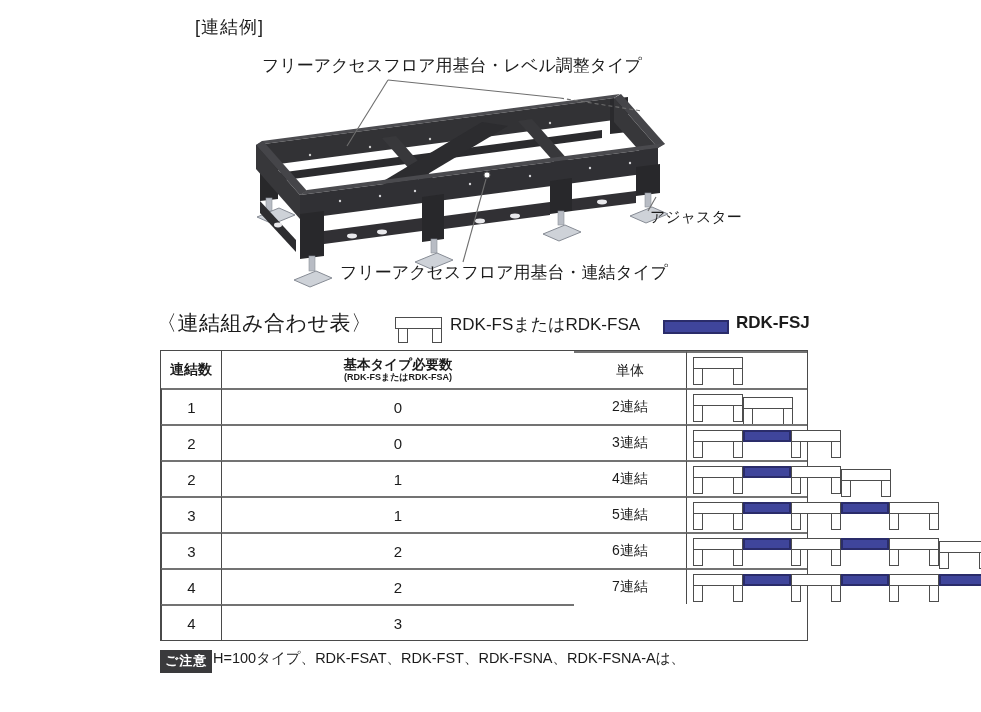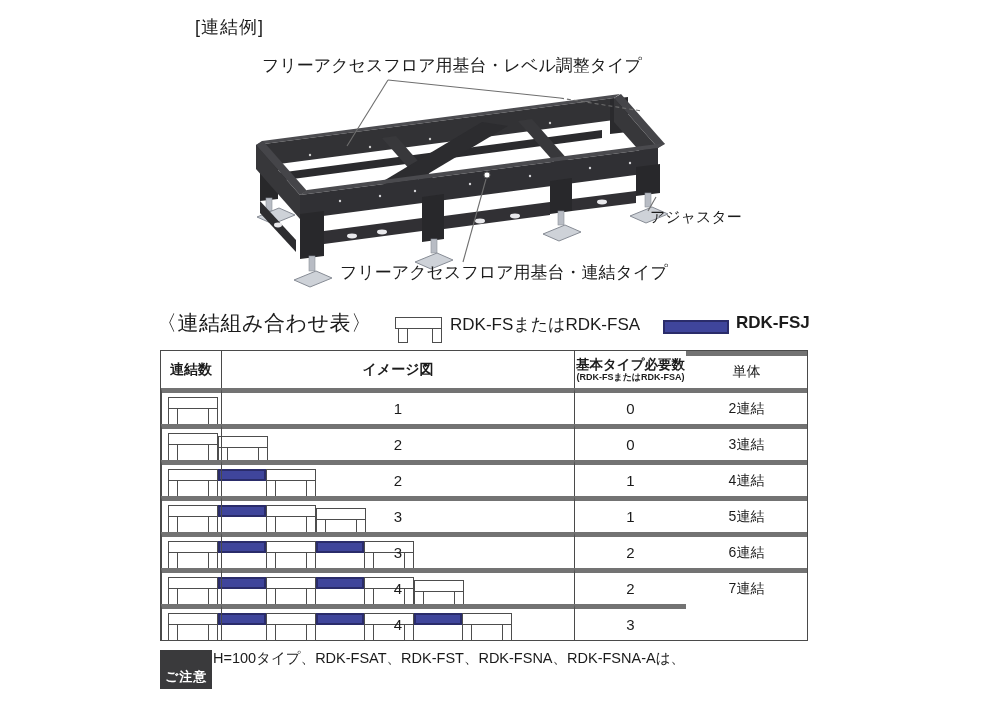--- a/index.html
+++ b/index.html
@@ -27,40 +27,40 @@
   .legend-joint-swatch{left:663px;top:320px;width:66px;height:14px;background:#3f459b;border:2px solid #2a2c6a;box-sizing:border-box;}
   .legend-joint-label{left:736px;top:313px;font-size:17px;font-weight:bold;}
   
   .ctable{
     left:160px;top:350px;width:646px;
     display:grid;grid-template-columns:60px 353px 112px 121px;
     grid-template-rows:37px repeat(7,36px);
     border:1px solid #4a4a4a;box-sizing:content-box;
   }
   .cell{
-    border-left:1px solid #4a4a4a;border-top:5px solid #737373;
+    border-left:1px solid #4a4a4a;border-top:2px solid #737373;
     display:flex;align-items:center;justify-content:center;
     position:relative;overflow:visible;white-space:nowrap;
   }
   .cell.c0{border-left:none;}
   .cell.r0{border-top:none;}
   .hcell{flex-direction:column;font-weight:bold;line-height:1.15;}
   .h-main{font-size:13.5px;}
   .h-sub{font-size:9px;}
   .h-sub2{font-size:12px;}
   .h-count,.h-image{font-size:14px;font-weight:bold;}
   .rlabel{font-size:14px;}
   .rnum{font-size:15px;}
   .imgcell{justify-content:flex-start;}
   .row-img{position:absolute;left:0;top:0;width:100%;height:100%;}
   .j-bar{background:#3f459b;border:2px solid #2a2c6a;}
   
   .note-badge{
     left:160px;top:650px;background:#3a3a3c;color:#ffffff;
-    font-size:13px;font-weight:bold;padding:18px 5px 3px 5px;letter-spacing:1px;
+    font-size:13px;font-weight:bold;padding:2px 5px 3px 5px;letter-spacing:1px;
   }
   .note-text{left:213px;top:649px;font-size:14.5px;line-height:19px;}
 </style>
 </head>
 <body>
 
 <div class="abs example-title">[連結例]</div>
 <div class="abs label-level">フリーアクセスフロア用基台・レベル調整タイプ</div>
 
 <svg class="abs illust" viewBox="0 0 520 230" xmlns="http://www.w3.org/2000/svg">
@@ -161,21 +161,20 @@
   <div class="lg-bar"></div>
   <div class="lg-leg1"></div>
   <div class="lg-leg2"></div>
 </div>
 <div class="abs legend-basic-label">RDK-FSまたはRDK-FSA</div>
 <div class="abs legend-joint-swatch"></div>
 <div class="abs legend-joint-label">RDK-FSJ</div>
 
 <div class="abs ctable">
   <div class="cell r0 c0 hcell h-count">連結数</div>
-  <div class="cell r0 hcell h-image">イメージ図</div>
   <div class="cell r0 hcell">
     <div class="h-main">基本タイプ必要数</div>
     <div class="h-sub">(RDK-FSまたはRDK-FSA)</div>
   </div>
 
   <div class="cell c0 rlabel">単体</div>
   <div class="cell imgcell">
       <div class="row-img">
         <div class="shape u-bar" style="left: 6px; top: 4px; width: 50px; height: 12px;"></div>
         <div class="shape u-leg" style="left: 6px; top: 15px; width: 10px; height: 17px;"></div>

